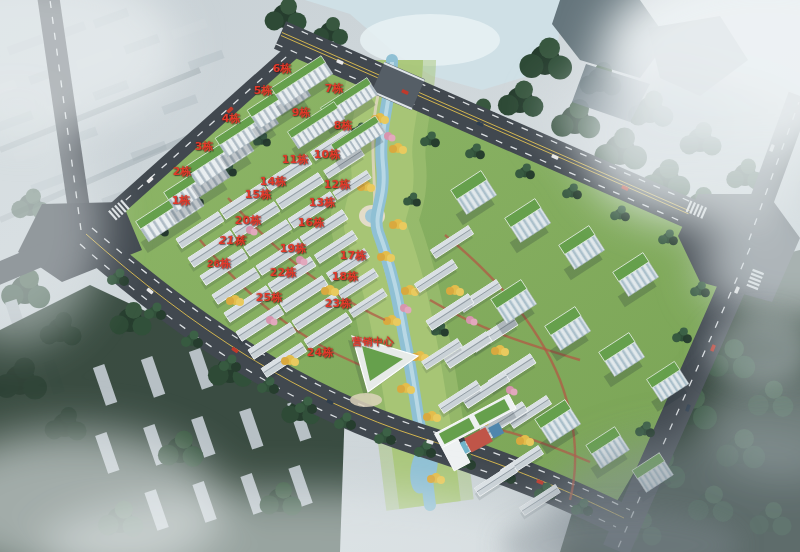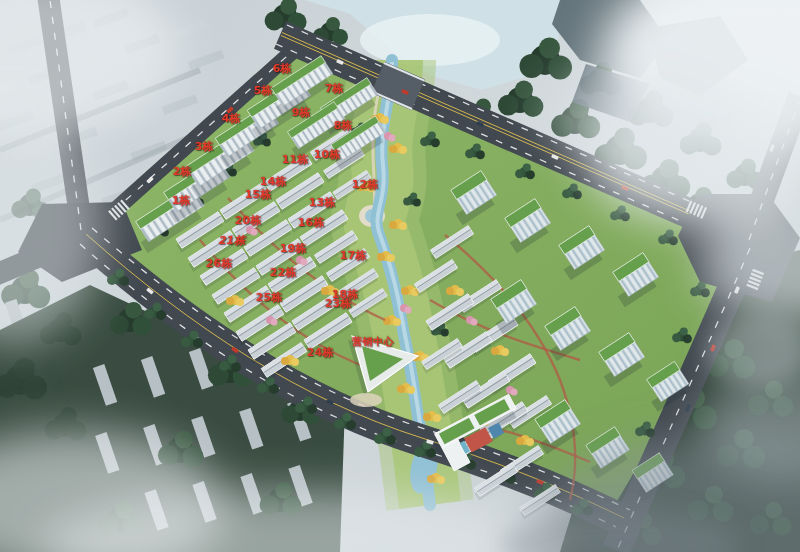--- a/index.html
+++ b/index.html
@@ -482,30 +482,30 @@
       <span class="bldg-label" style="left: 182px; top: 171px;">2栋</span>
       <span class="bldg-label" style="left: 204px; top: 146px;">3栋</span>
       <span class="bldg-label" style="left: 231px; top: 118px;">4栋</span>
       <span class="bldg-label" style="left: 263px; top: 90px;">5栋</span>
       <span class="bldg-label" style="left: 282px; top: 68px;">6栋</span>
       <span class="bldg-label" style="left: 334px; top: 88px;">7栋</span>
       <span class="bldg-label" style="left: 343px; top: 125px;">8栋</span>
       <span class="bldg-label" style="left: 301px; top: 112px;">9栋</span>
       <span class="bldg-label" style="left: 327px; top: 154px; text-align: right;">10栋</span>
       <span class="bldg-label" style="left: 295px; top: 159px;">11栋</span>
-      <span class="bldg-label" style="left: 337px; top: 184px; margin-left: 28px;">12栋</span>
+      <span class="bldg-label" style="left: 337px; top: 184px;">12栋</span>
       <span class="bldg-label" style="left: 322px; top: 202px;">13栋</span>
       <span class="bldg-label" style="left: 273px; top: 181px;">14栋</span>
       <span class="bldg-label" style="left: 258px; top: 194px;">15栋</span>
       <span class="bldg-label" style="left: 305px; top: 222px; padding-left: 12px;">16栋</span>
       <span class="bldg-label" style="left: 353px; top: 255px;">17栋</span>
-      <span class="bldg-label" style="left: 345px; top: 294px;">18栋</span>
+      <span class="bldg-label" style="left: 345px; top: 276px;">18栋</span>
       <span class="bldg-label" style="left: 293px; top: 248px;">19栋</span>
       <span class="bldg-label" style="left: 248px; top: 220px; text-align: center;">20栋</span>
       <span class="bldg-label" style="left: 232px; top: 240px; font-style: italic;">21栋</span>
       <span class="bldg-label" style="left: 283px; top: 272px;">22栋</span>
       <span class="bldg-label" style="left: 338px; top: 303px;">23栋</span>
       <span class="bldg-label" style="left: 320px; top: 328px; margin-top: 24px;">24栋</span>
       <span class="bldg-label" style="left: 269px; top: 297px;">25栋</span>
-      <span class="bldg-label" style="left: 219px; top: 263px;">26栋</span>
+      <span class="bldg-label" style="left: 219px; top: 263px; font-family: Liberation Mono, monospace;">26栋</span>
       <span class="facility-label" style="left: 373px; top: 342px; font-family: Liberation Mono, monospace;">营销中心</span>
     </div>
 </div>
 
 </body></html>

